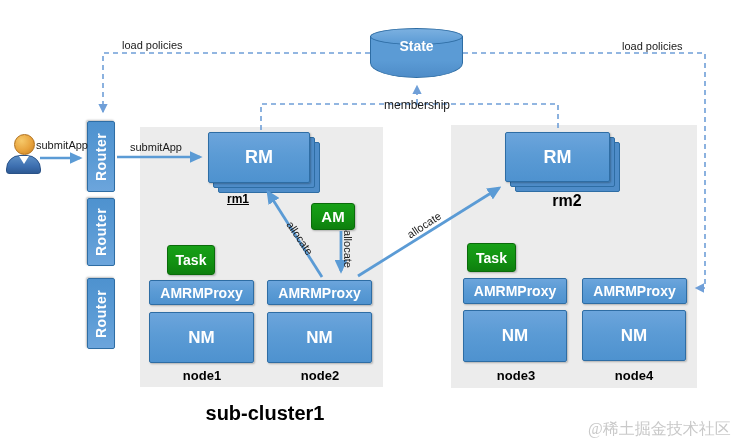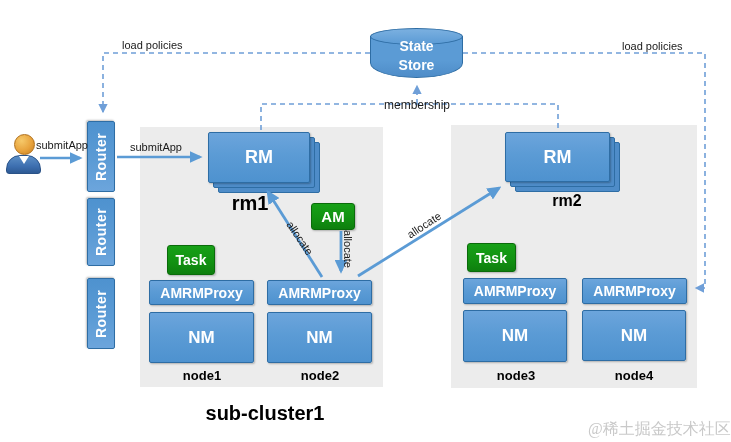--- a/index.html
+++ b/index.html
@@ -85,28 +85,27 @@
 
   <div class="abs bluebox router" style="left:87px;top:121px;width:28px;height:71px;">Router</div>
   <div class="abs bluebox router" style="left:87px;top:198px;width:28px;height:68px;">Router</div>
   <div class="abs bluebox router" style="left:87px;top:278px;width:28px;height:71px;">Router</div>
 
   <div class="abs" style="left:370px;top:28px;width:87px;height:50px;">
     <div class="abs cyl-body" style="left:0;top:8px;width:93px;height:42px;"></div>
     <div class="abs cyl-top" style="left:0;top:0;width:93px;height:17px;"></div>
     <div class="abs cyl-text" style="left:0;top:9px;width:93px;">
       <div>State</div>
-      <div>Store</div>
     </div>
   </div>
 
   <div class="abs stacklayer" style="left:218px;top:142px;width:102px;height:51px;"></div>
   <div class="abs stacklayer" style="left:213px;top:137px;width:102px;height:51px;"></div>
   <div class="abs bluebox" style="left:208px;top:132px;width:102px;height:51px;font-size:18px;">RM</div>
-  <div class="abs blbl ctr" style="left:250px;top:192px;font-size:20px;">rm1</div>
+  <div class="abs blbl ctr" style="left:238px;top:192px;font-size:12px;text-decoration:underline;">rm1</div>
 
   <div class="abs stacklayer" style="left:515px;top:142px;width:105px;height:50px;"></div>
   <div class="abs stacklayer" style="left:510px;top:137px;width:105px;height:50px;"></div>
   <div class="abs bluebox" style="left:505px;top:132px;width:105px;height:50px;font-size:18px;">RM</div>
   <div class="abs blbl ctr" style="left:567px;top:192px;font-size:16px;">rm2</div>
 
   <div class="abs greenbox" style="left:311px;top:203px;width:44px;height:27px;font-size:15px;">AM</div>
   <div class="abs greenbox" style="left:167px;top:245px;width:48px;height:30px;font-size:14px;">Task</div>
   <div class="abs greenbox" style="left:467px;top:243px;width:49px;height:29px;font-size:14px;">Task</div>
 

